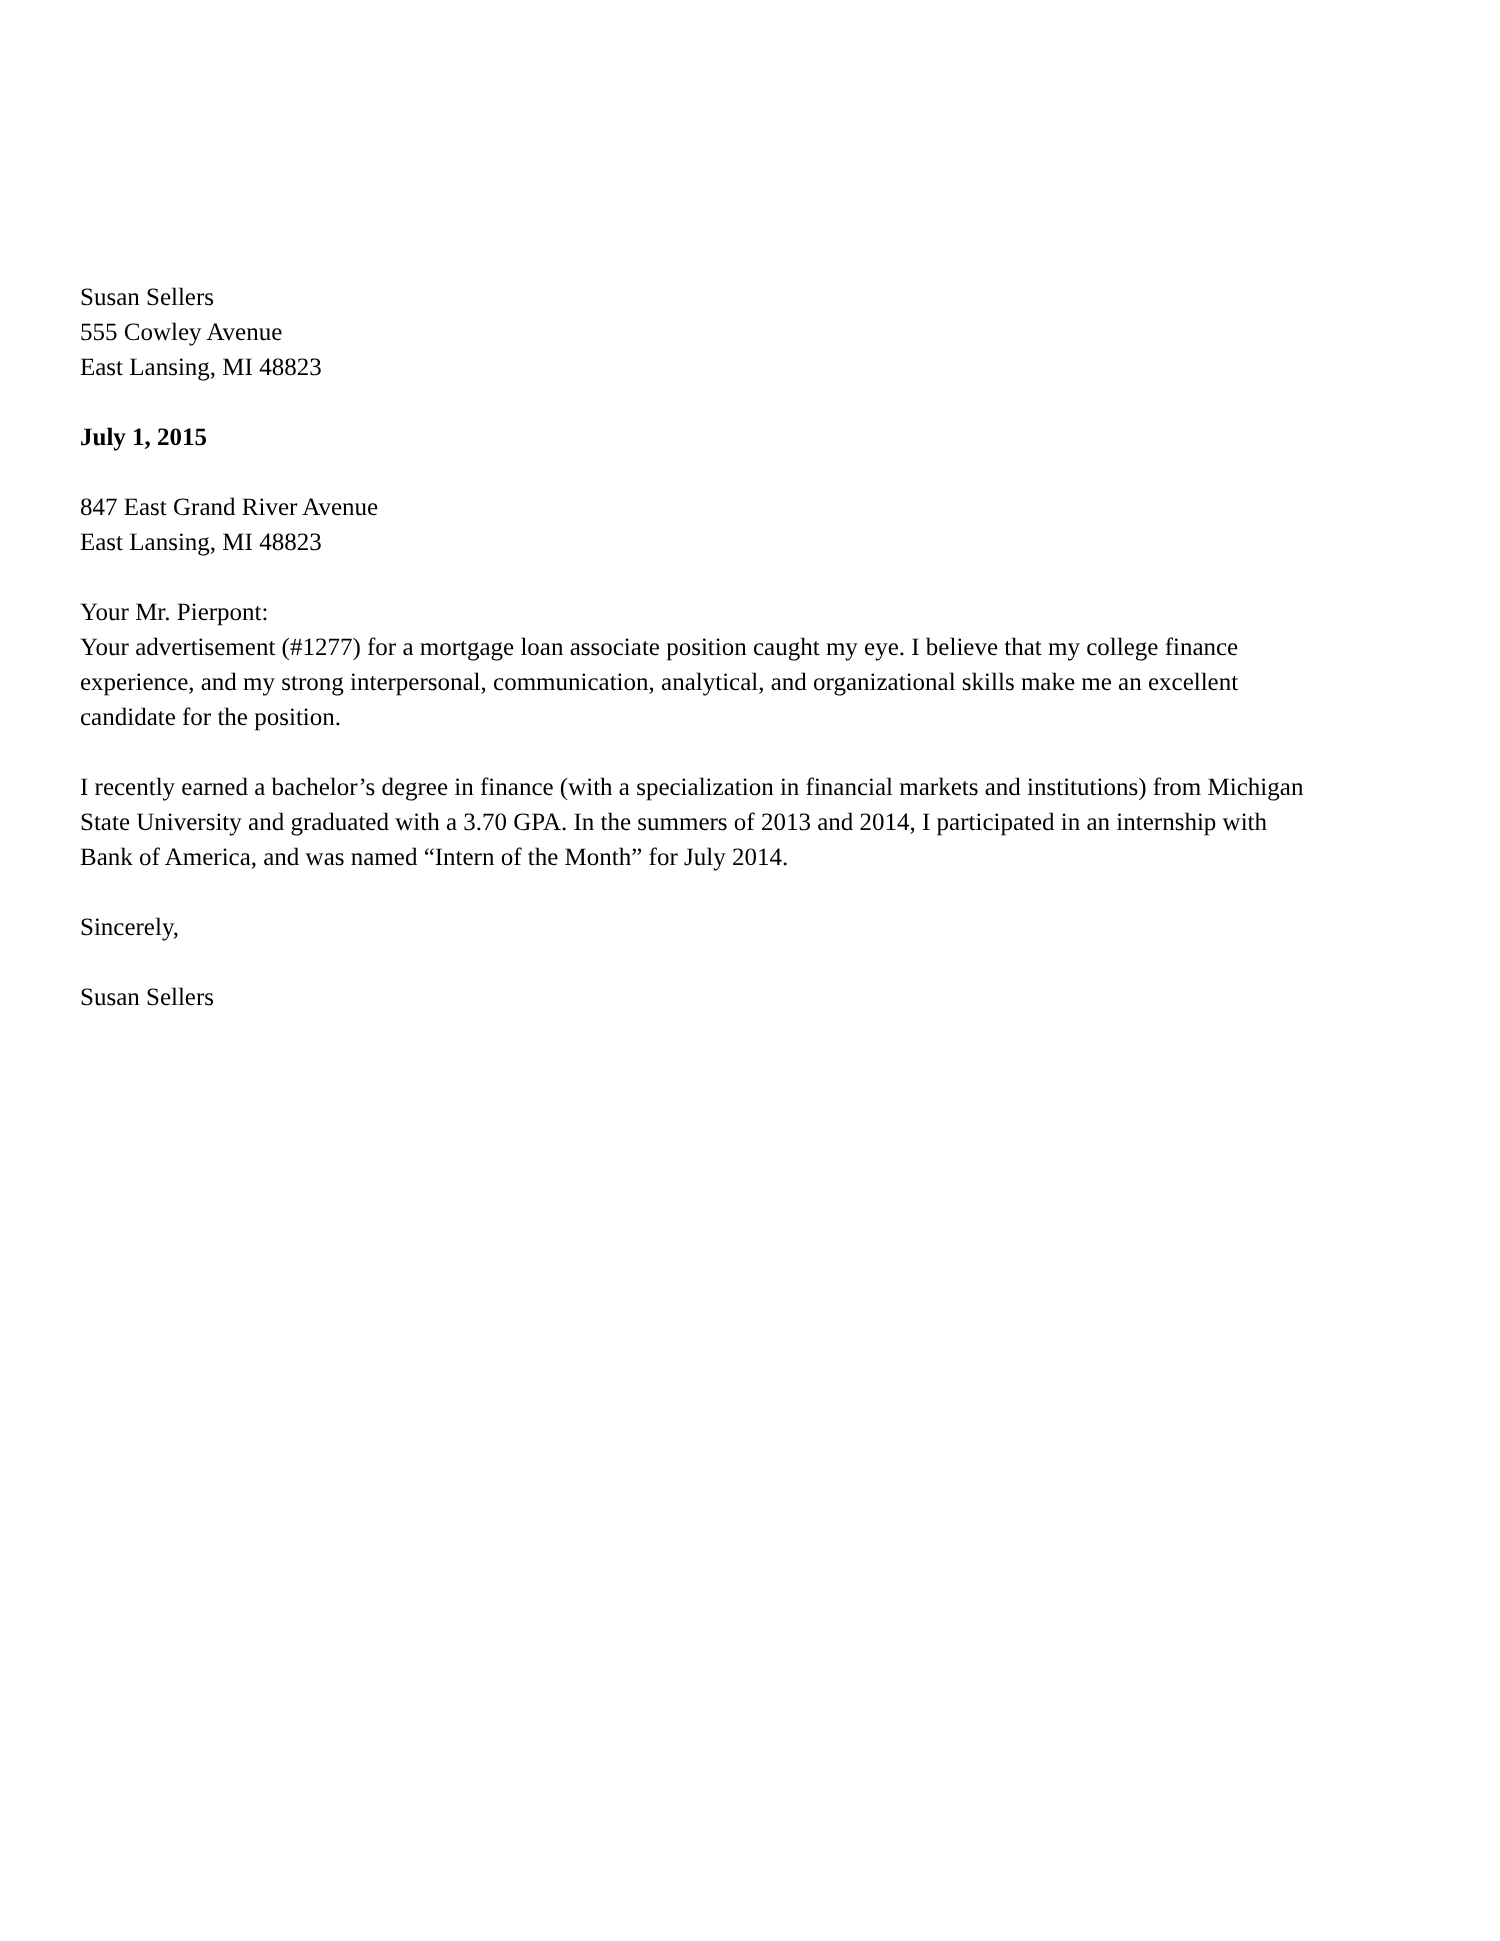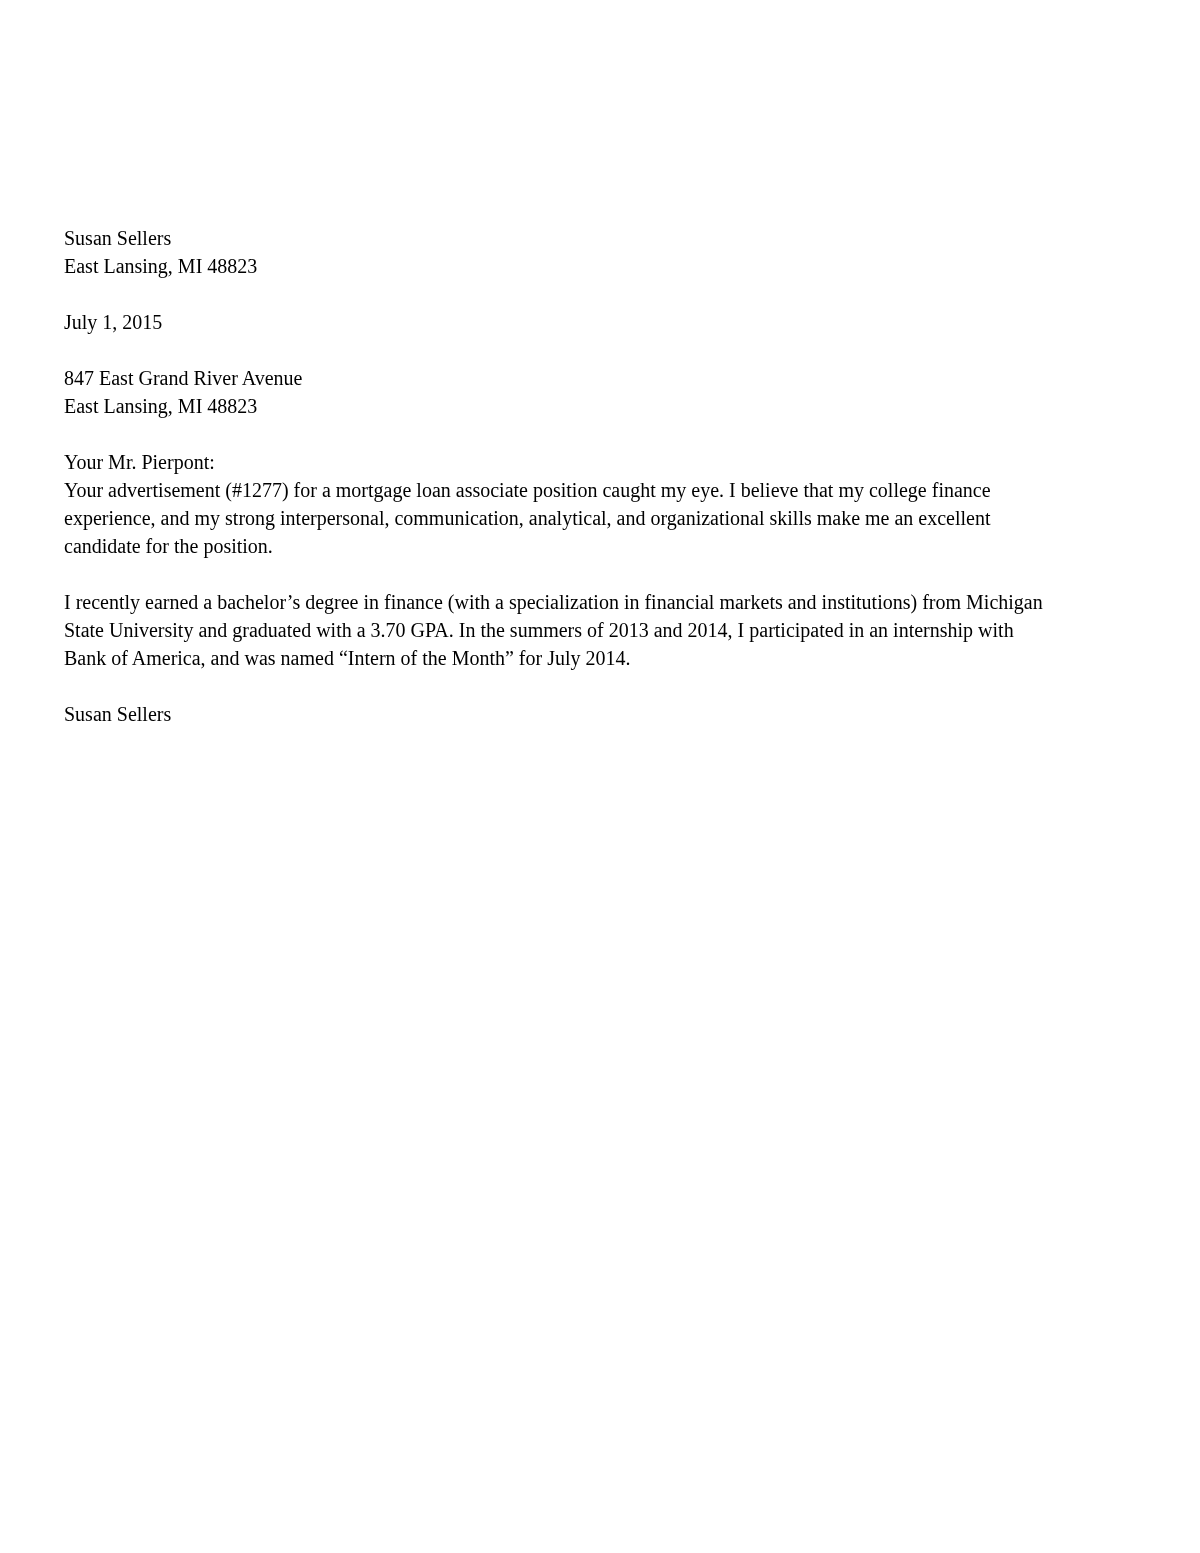--- a/index.html
+++ b/index.html
@@ -18,31 +18,32 @@
   }
   .page {
     box-sizing: border-box;
     width: 1200px;
     height: 1553px;
     padding: 224px 150px 0 64px;
     background: #ffffff;
   }
   .block { margin: 0; }
   .block + .block { margin-top: 28px; }
-  .block--date { margin-top: 52px; }
+  .block--date { margin-top: 52px; font-weight: bold; }
   .line { white-space: nowrap; }
   .para { margin: 0; }
 </style>
 </head>
 <body>
 
 <div class="page">
 
   <div class="block">
     <div class="line">Susan Sellers</div>
+    <div class="line">555 Cowley Avenue</div>
     <div class="line">East Lansing, MI 48823</div>
   </div>
 
   <div class="block block--date">
     <div class="line">July 1, 2015</div>
   </div>
 
   <div class="block">
     <div class="line">847 East Grand River Avenue</div>
     <div class="line">East Lansing, MI 48823</div>
@@ -52,18 +53,21 @@
     <div class="line">Your Mr. Pierpont:</div>
     <p class="para">Your advertisement (#1277) for a mortgage loan associate position caught my eye. I believe that my college finance experience, and my strong interpersonal, communication, analytical, and organizational skills make me an excellent candidate for the position.</p>
   </div>
 
   <div class="block">
     <p class="para">I recently earned a bachelor’s degree in finance (with a specialization in financial markets and institutions) from Michigan State University and graduated with a 3.70 GPA. In the summers of 2013 and 2014, I participated in an internship with Bank of America, and was named “Intern of the Month” for July 2014.</p>
   </div>
 
 
 
+  <div class="block">
+    <div class="line">Sincerely,</div>
+  </div>
 
   <div class="block">
     <div class="line">Susan Sellers</div>
   </div>
 
 </div>
 
 </body></html>

